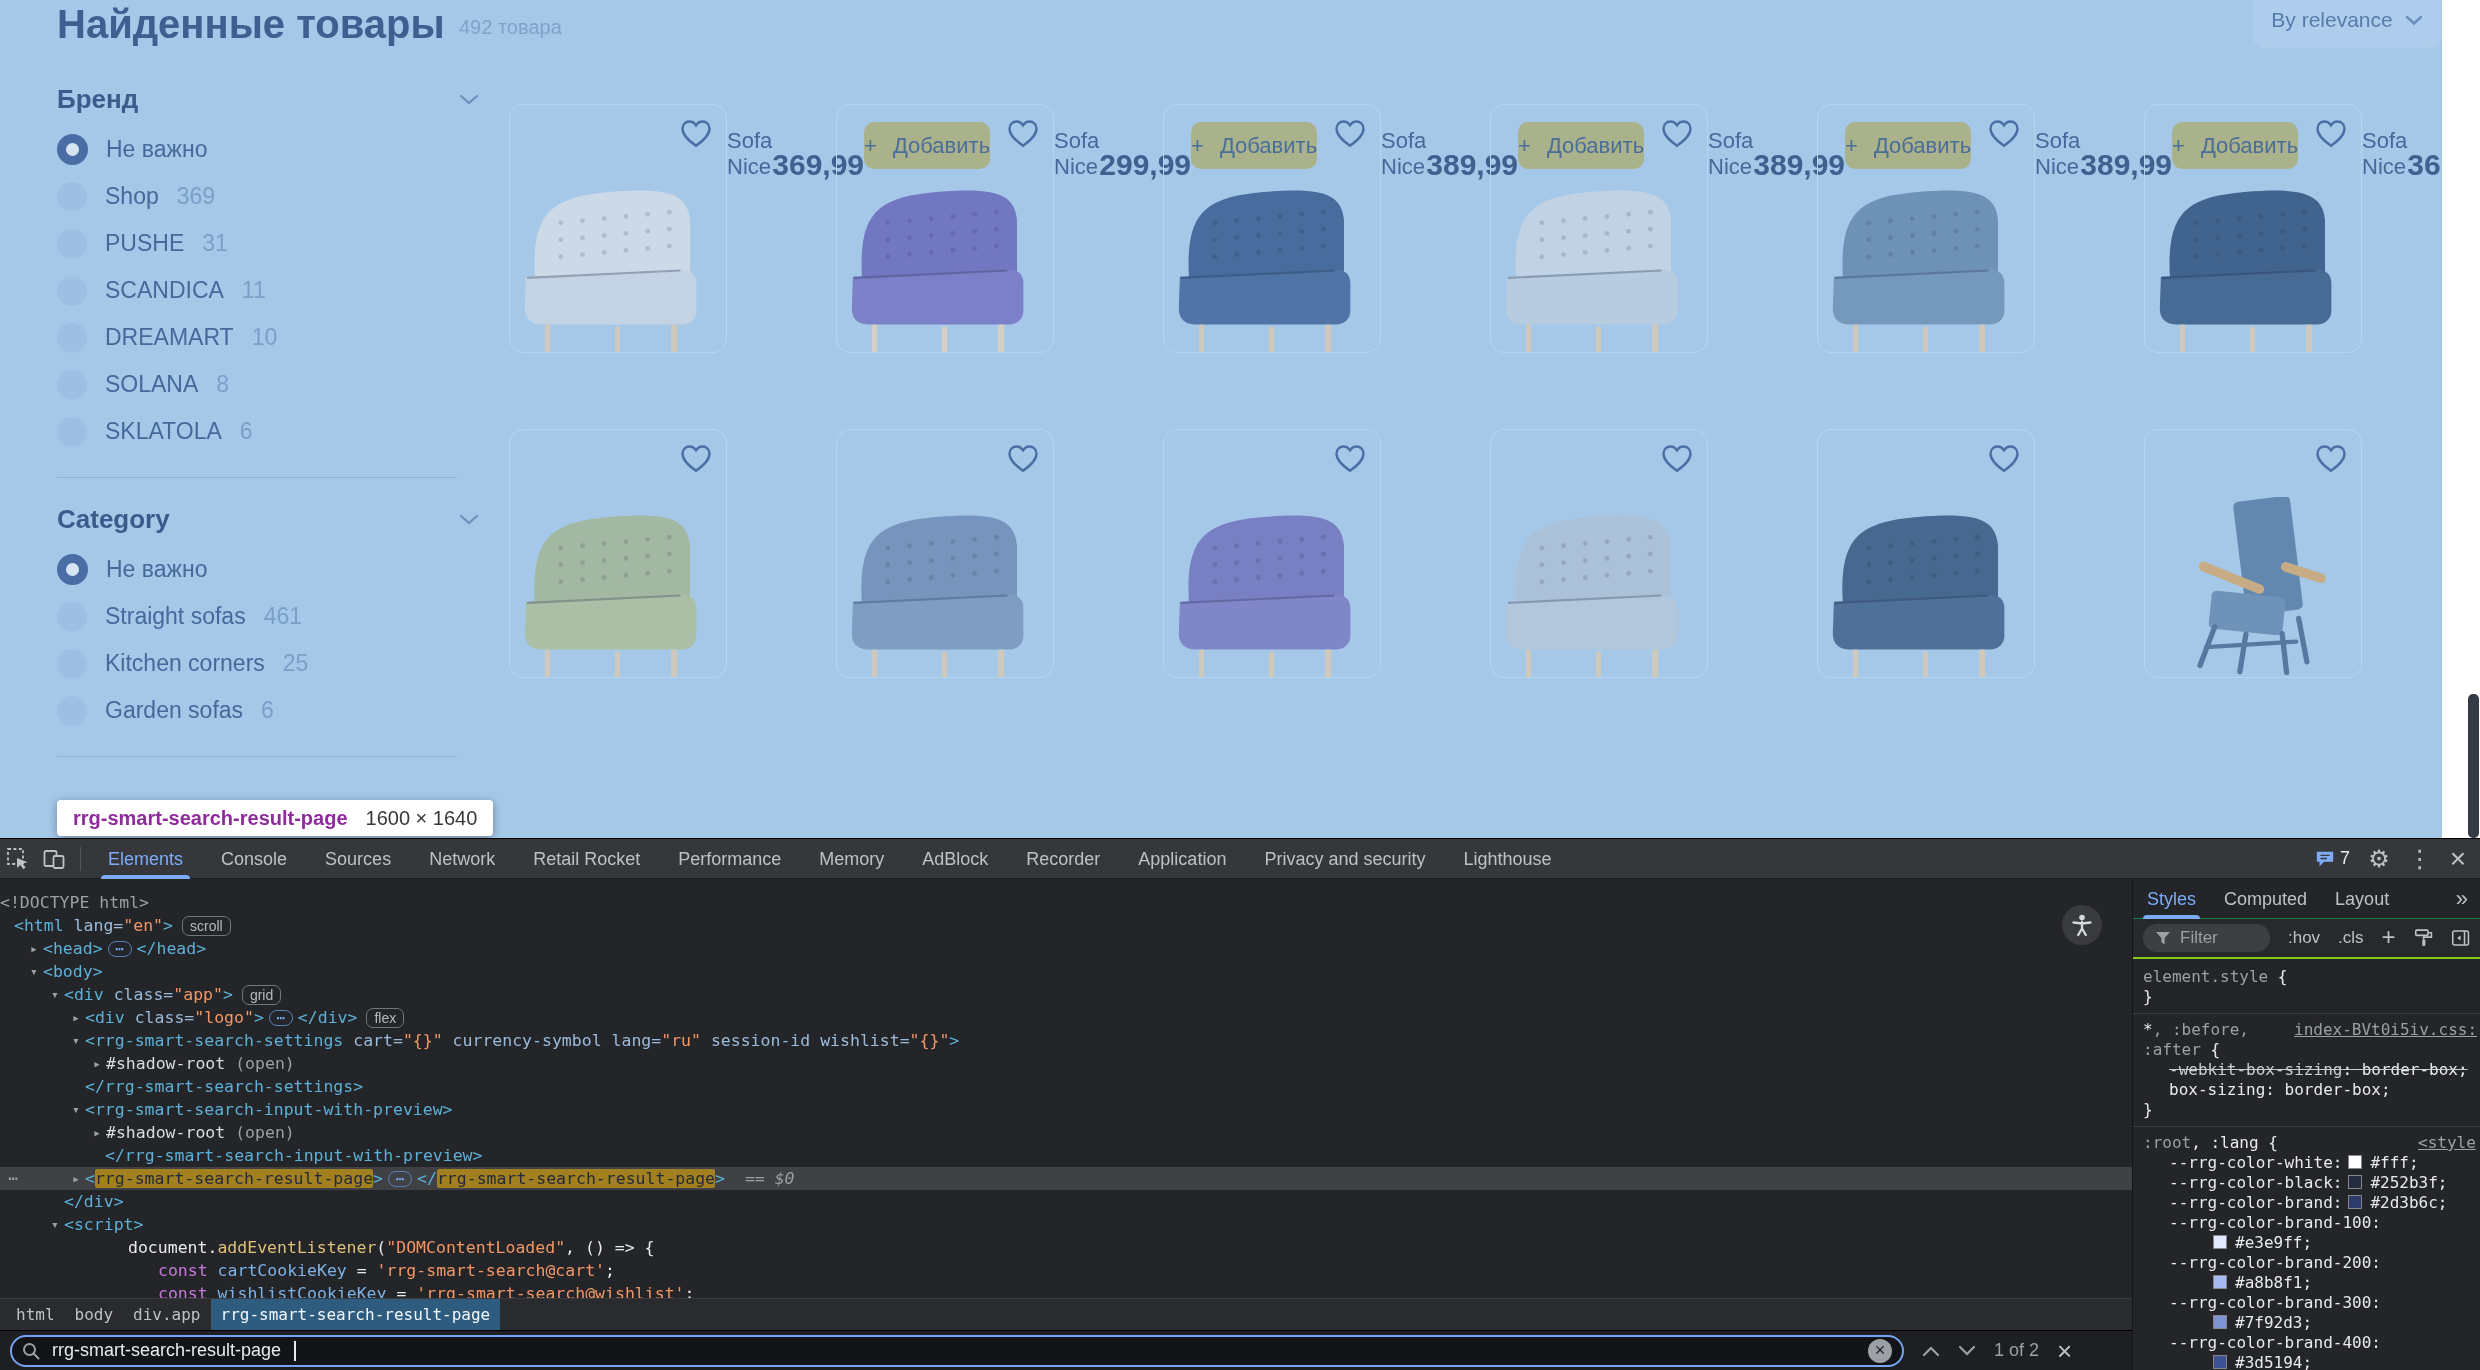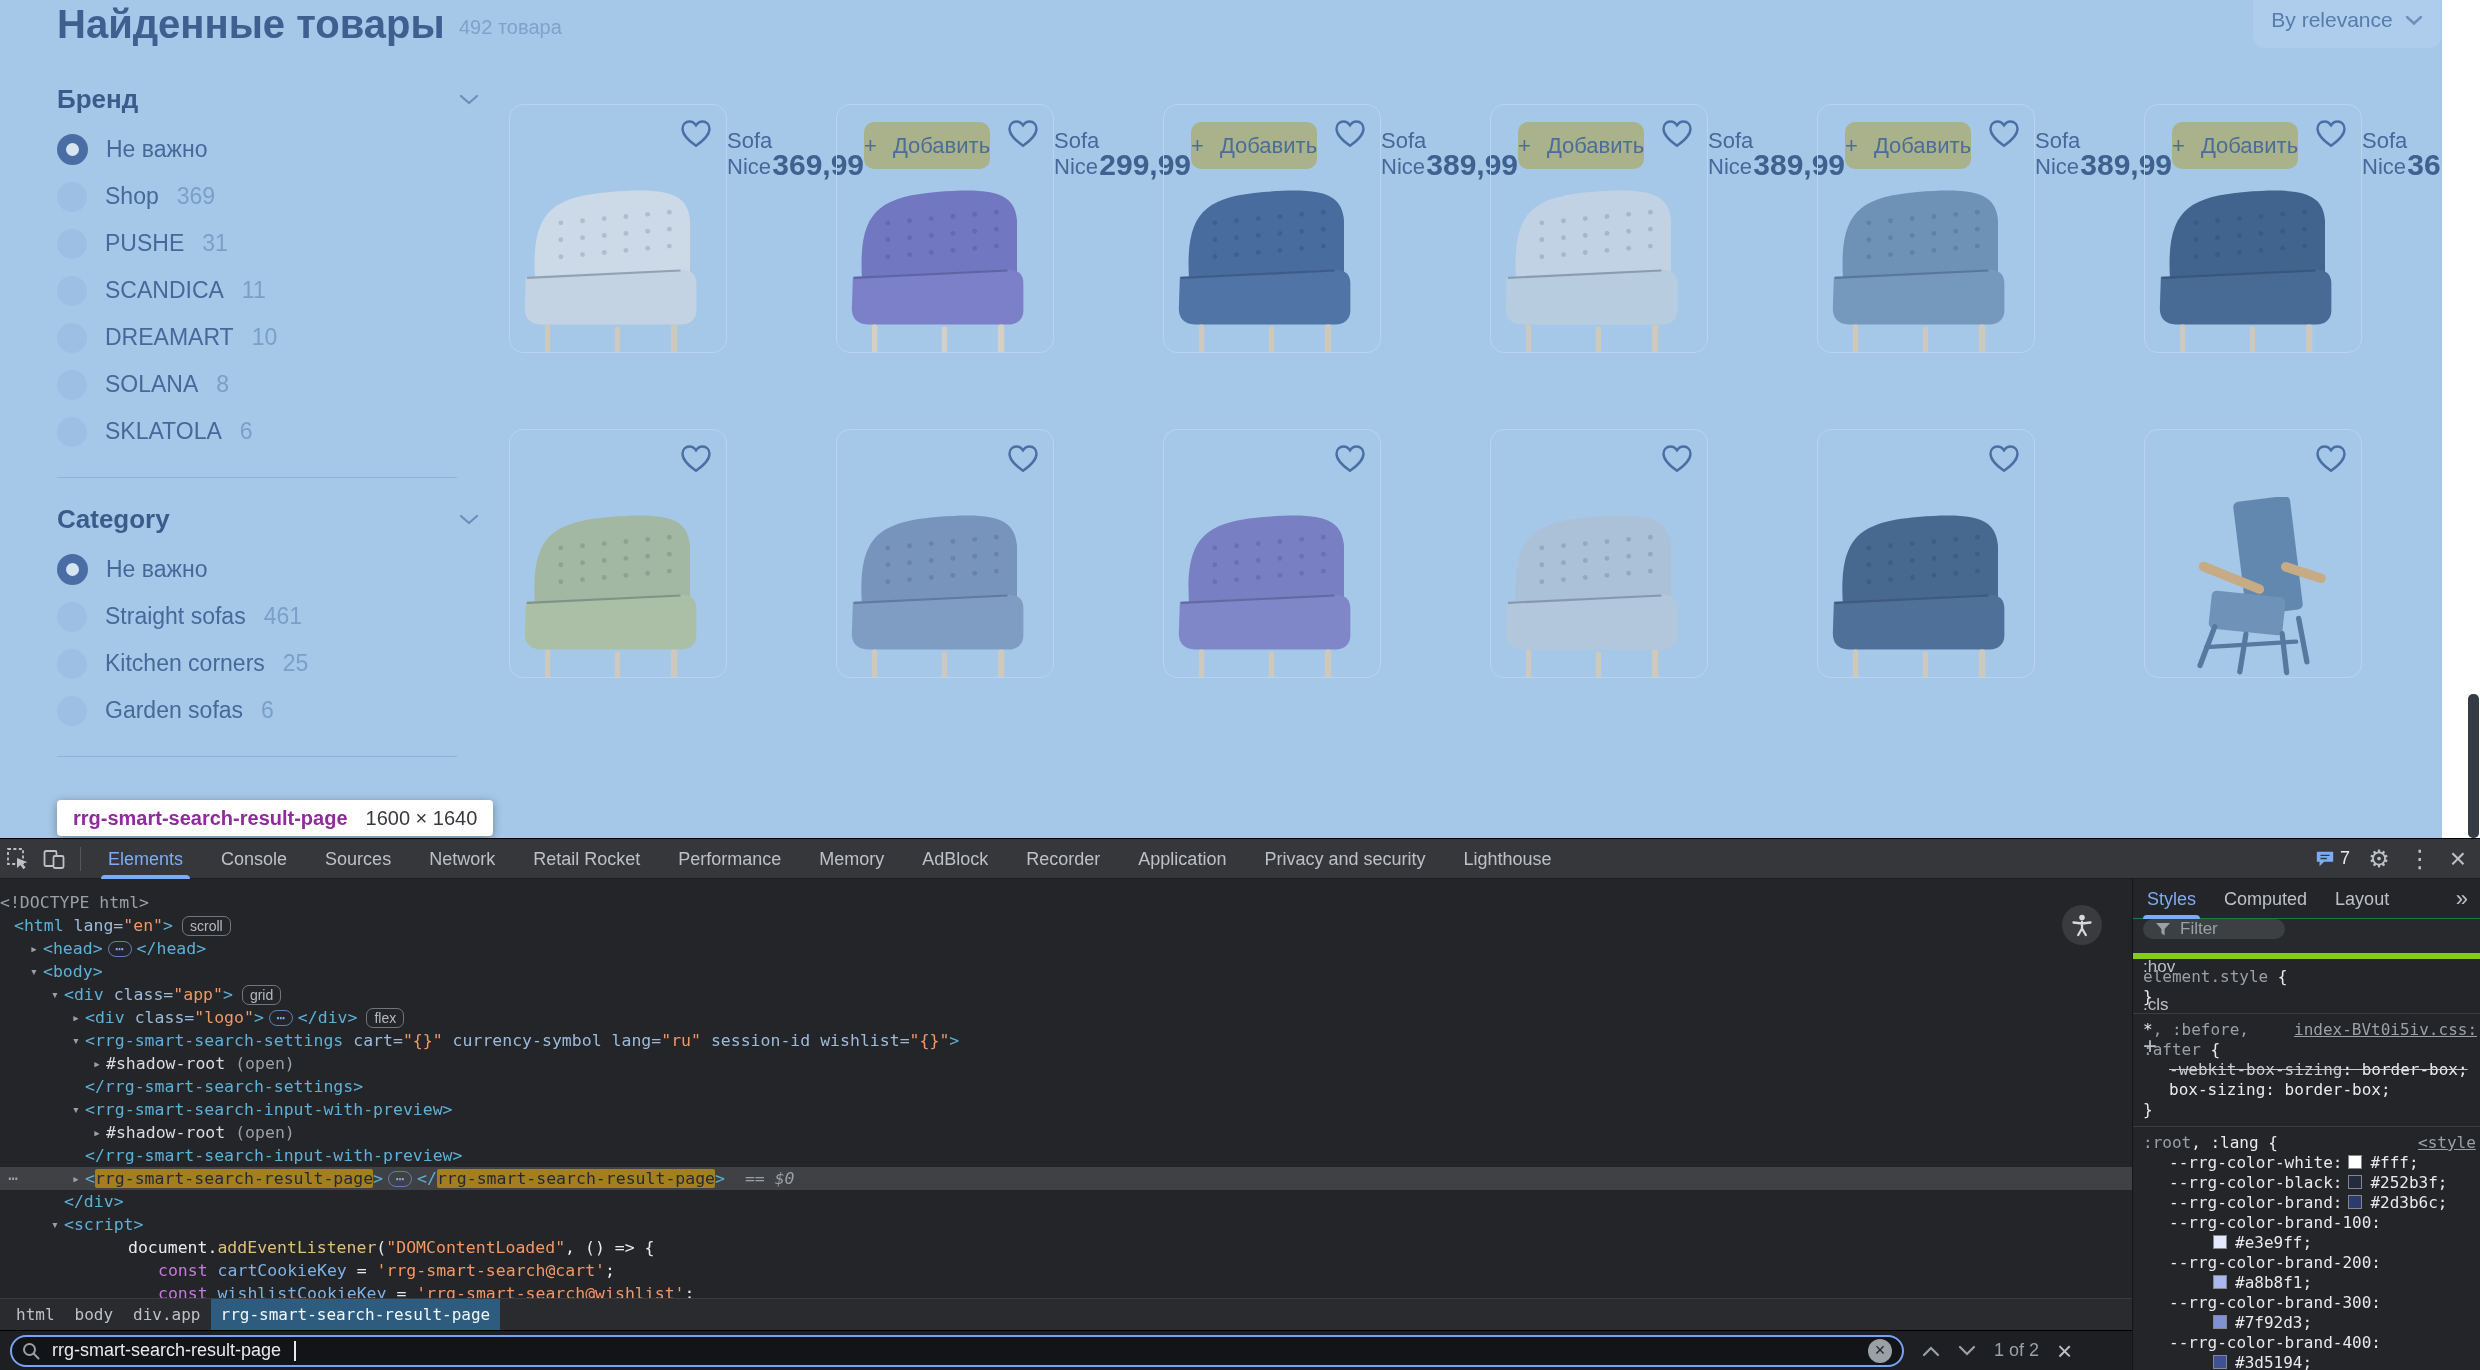--- a/index.html
+++ b/index.html
@@ -101,22 +101,22 @@
   .find-matches { font-size:18px; color:#9aa0a6; white-space:nowrap; }
   .find-close { color:#bdc1c6; font-size:26px; line-height:1; cursor:pointer; }
 
   .st-panel { position:absolute; left:2133px; top:40px; right:0; bottom:0; background:#242528; overflow:hidden; }
   .st-tabs { height:40px; display:flex; align-items:center; border-bottom:1px solid #15803d; }
   .st-tab { padding:0 14px; height:40px; line-height:40px; font-size:18px; color:#bdc1c6; position:relative; cursor:pointer; }
   .st-tab.active { color:#7cacf8; }
   .st-tab.active::after { content:""; position:absolute; left:10px; right:10px; bottom:0; height:4px;
                           border-radius:4px 4px 0 0; background:#7cacf8; }
   .st-more { margin-left:auto; padding-right:12px; color:#bdc1c6; font-size:22px; }
-  .st-toolbar { height:40px; display:flex; gap:18px; padding:0 10px;
-                border-bottom:6px solid #84cc16; background:#28292d;flex-direction:column; }
+  .st-toolbar { height:40px; display:flex; align-items:center; gap:18px; padding:0 10px;
+                border-bottom:2px solid #84cc16; background:#28292d; }
   .filter-pill { width:142px; height:28px; border-radius:14px; background:#3c4043; color:#9aa0a6;
                  font-size:17px; display:flex; align-items:center; gap:9px; padding:0 12px; }
   .tb-label { color:#bdc1c6; font-size:17px; }
   .tb-plus { color:#bdc1c6; font-size:24px; position:relative; top:-1px; }
   .st-content { position:absolute; left:0; top:80px; right:0; bottom:0; overflow:hidden; padding-top:8px;
                 font-family:"DejaVu Sans Mono", monospace; font-size:16px; color:#e8eaed; }
   .sline { min-height:20px; line-height:20px; position:relative; white-space:pre; }
   .sline.i0{padding-left:10px} .sline.i1{padding-left:36px} .sline.i2{padding-left:74px}
   .slink { position:absolute; right:0; top:0; color:#9aa0a6; text-decoration:underline;
            white-space:nowrap; overflow:hidden; text-align:left; cursor:pointer; }
@@ -690,21 +690,21 @@
         <div class="trow" style="padding-left: 14px;"><span class="tk-tag">&lt;html</span><span class="tk-attr"> lang</span><span class="tk-eq">=</span><span class="tk-val">"en"</span><span class="tk-tag">&gt;</span><span class="tree-badge">scroll</span></div>
         <div class="trow" style="padding-left: 43px;"><span class="t-arrow">▸</span><span class="tk-tag">&lt;head&gt;</span><span class="ell-pill">⋯</span><span class="tk-tag">&lt;/head&gt;</span></div>
         <div class="trow" style="padding-left: 43px;"><span class="t-arrow">▾</span><span class="tk-tag">&lt;body&gt;</span></div>
         <div class="trow" style="padding-left: 64px;"><span class="t-arrow">▾</span><span class="tk-tag">&lt;div</span><span class="tk-attr"> class</span><span class="tk-eq">=</span><span class="tk-val">"app"</span><span class="tk-tag">&gt;</span><span class="tree-badge">grid</span></div>
         <div class="trow" style="padding-left: 85px;"><span class="t-arrow">▸</span><span class="tk-tag">&lt;div</span><span class="tk-attr"> class</span><span class="tk-eq">=</span><span class="tk-val">"logo"</span><span class="tk-tag">&gt;</span><span class="ell-pill">⋯</span><span class="tk-tag">&lt;/div&gt;</span><span class="tree-badge">flex</span></div>
         <div class="trow" style="padding-left: 85px;"><span class="t-arrow">▾</span><span class="tk-tag">&lt;rrg-smart-search-settings</span><span class="tk-attr"> cart</span><span class="tk-eq">=</span><span class="tk-val">"{}"</span><span class="tk-attr"> currency-symbol</span><span class="tk-attr"> lang</span><span class="tk-eq">=</span><span class="tk-val">"ru"</span><span class="tk-attr"> session-id</span><span class="tk-attr"> wishlist</span><span class="tk-eq">=</span><span class="tk-val">"{}"</span><span class="tk-tag">&gt;</span></div>
         <div class="trow" style="padding-left: 106px;"><span class="t-arrow">▸</span><span class="tk-shadow">#shadow-root</span><span class="tk-gray"> (open)</span></div>
         <div class="trow" style="padding-left: 85px;"><span class="tk-tag">&lt;/rrg-smart-search-settings&gt;</span></div>
         <div class="trow" style="padding-left: 85px;"><span class="t-arrow">▾</span><span class="tk-tag">&lt;rrg-smart-search-input-with-preview&gt;</span></div>
         <div class="trow" style="padding-left: 106px;"><span class="t-arrow">▸</span><span class="tk-shadow">#shadow-root</span><span class="tk-gray"> (open)</span></div>
-        <div class="trow" style="padding-left: 85px;"><span class="tk-tag">&lt;/rrg-smart-search-input-with-preview&gt;</span></div>
+        <div class="trow" style="padding-left: 85px; margin-left: 20px;"><span class="tk-tag">&lt;/rrg-smart-search-input-with-preview&gt;</span></div>
         <div class="trow selected" style="padding-left: 85px;"><span class="t-gutter">⋯</span><span class="t-arrow">▸</span><span class="tk-tag">&lt;</span><span class="tk-hl">rrg-smart-search-result-page</span><span class="tk-tag">&gt;</span><span class="ell-pill">⋯</span><span class="tk-tag">&lt;/</span><span class="tk-hl">rrg-smart-search-result-page</span><span class="tk-tag">&gt;</span><span class="tk-plain">  </span><span class="tk-dollar">== $0</span></div>
         <div class="trow" style="padding-left: 64px;"><span class="tk-tag">&lt;/div&gt;</span></div>
         <div class="trow" style="padding-left: 64px;"><span class="t-arrow">▾</span><span class="tk-tag">&lt;script&gt;</span></div>
         <div class="trow" style="padding-left: 128px;"><span class="tk-plain">document.</span><span class="tk-fn">addEventListener</span><span class="tk-plain">(</span><span class="tk-val">"DOMContentLoaded"</span><span class="tk-plain">, () =&gt; {</span></div>
         <div class="trow" style="padding-left: 158px;"><span class="tk-kw">const</span><span class="tk-var"> cartCookieKey</span><span class="tk-plain"> = </span><span class="tk-val">'rrg-smart-search@cart'</span><span class="tk-plain">;</span></div>
         <div class="trow" style="padding-left: 158px;"><span class="tk-kw">const</span><span class="tk-var"> wishlistCookieKey</span><span class="tk-plain"> = </span><span class="tk-val">'rrg-smart-search@wishlist'</span><span class="tk-plain">;</span></div>
       </div>
 
     <div class="crumbs" id="crumbs">
         <div class="crumb">html</div>

